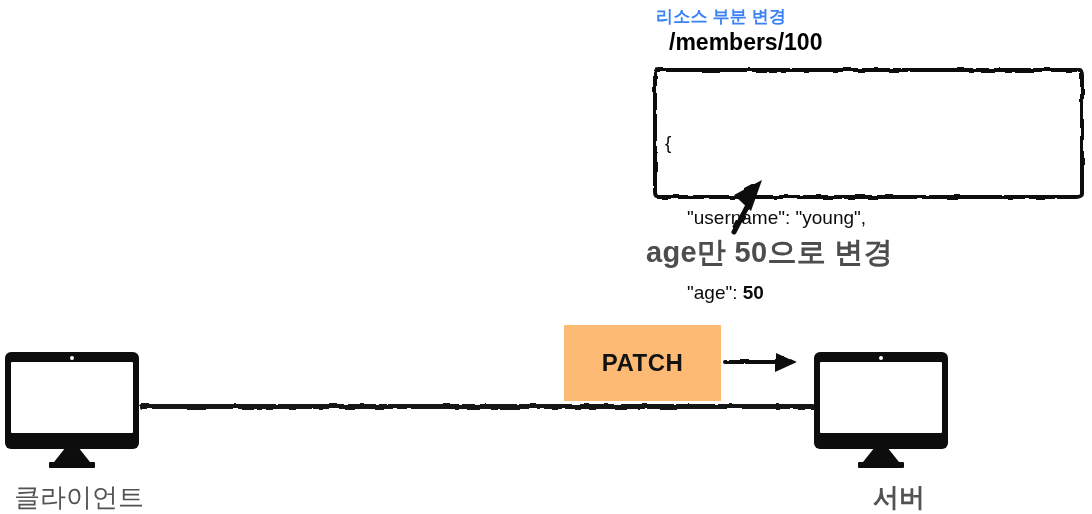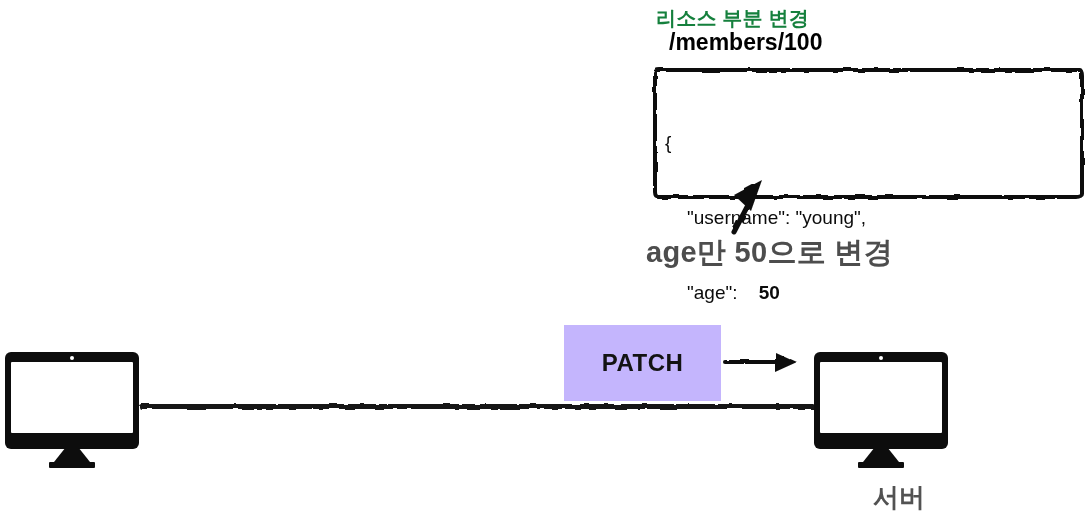--- a/index.html
+++ b/index.html
@@ -9,21 +9,21 @@
     width:1092px; height:514px;
     background:#ffffff;
     overflow:hidden;
     font-family:"Liberation Sans","DejaVu Sans",sans-serif;
   }
   .sketch { filter:url(#roughen); }
 
   
   .res-title {
     position:absolute; left:656px; top:5px;
-    font-size:20px; font-weight:700; color:#15803d;
+    font-size:17px; font-weight:700; color:#3b82f6;
     letter-spacing:0.2px; white-space:nowrap;
   }
   .res-path {
     position:absolute; left:653px; top:29px;
     font-size:23px; font-weight:700; color:#000000;
     white-space:nowrap;
     margin-left:16px;
   }
   .json-box {
     position:absolute; left:653px; top:68px;
@@ -34,42 +34,42 @@
     border:4px solid #0b0b0b;
     border-radius:7px 4px 8px 5px / 4px 8px 5px 7px;
   }
   .json-lines {
     position:absolute; inset:4px;
     padding:8px 12px 0 8px;
     font-size:19px; line-height:25px; color:#0b0b0b;
     white-space:pre;
   }
   .jline.indent { padding-left:22px; }
-  .jbold { font-weight:700;margin-left:16px; }
+  .jbold { font-weight:700; }
 
   .diag-arrow {
     position:absolute; left:726px; top:178px;
     width:42px; height:58px; overflow:visible;
   }
   .caption {
     position:absolute; left:646px; top:233px;
     font-size:29px; font-weight:700; color:#4d4d4d;
     letter-spacing:0.3px; white-space:nowrap;
   }
 
   
   .conn-line {
     position:absolute; left:139px; top:404px;
     width:676px; height:5px;
     background:#161616; border-radius:3px;
   }
   .patch-box {
     position:absolute; left:564px; top:325px;
     width:157px; height:76px;
-    background:#c4b5fd;
+    background:#fdba74;
     display:flex; align-items:center; justify-content:center;
   }
   .patch-box span {
     font-size:24px; font-weight:700; color:#131313; letter-spacing:0.5px;
   }
   .req-arrow {
     position:absolute; left:722px; top:349px;
     width:78px; height:26px; overflow:visible;
   }
 
@@ -162,15 +162,16 @@
 
   <div class="patch-box">
     <span>PATCH</span>
   </div>
 
   <svg class="req-arrow sketch" viewBox="0 0 78 26">
     <line x1="3" y1="13" x2="57" y2="13" stroke="#0d0d0d" stroke-width="4" stroke-linecap="round"></line>
     <polygon points="53,3 75,13 53,23" fill="#0d0d0d"></polygon>
   </svg>
 
+  <div class="node-label client-label">클라이언트</div>
   <div class="node-label server-label">서버</div>
 
 </div>
 
 </body></html>

